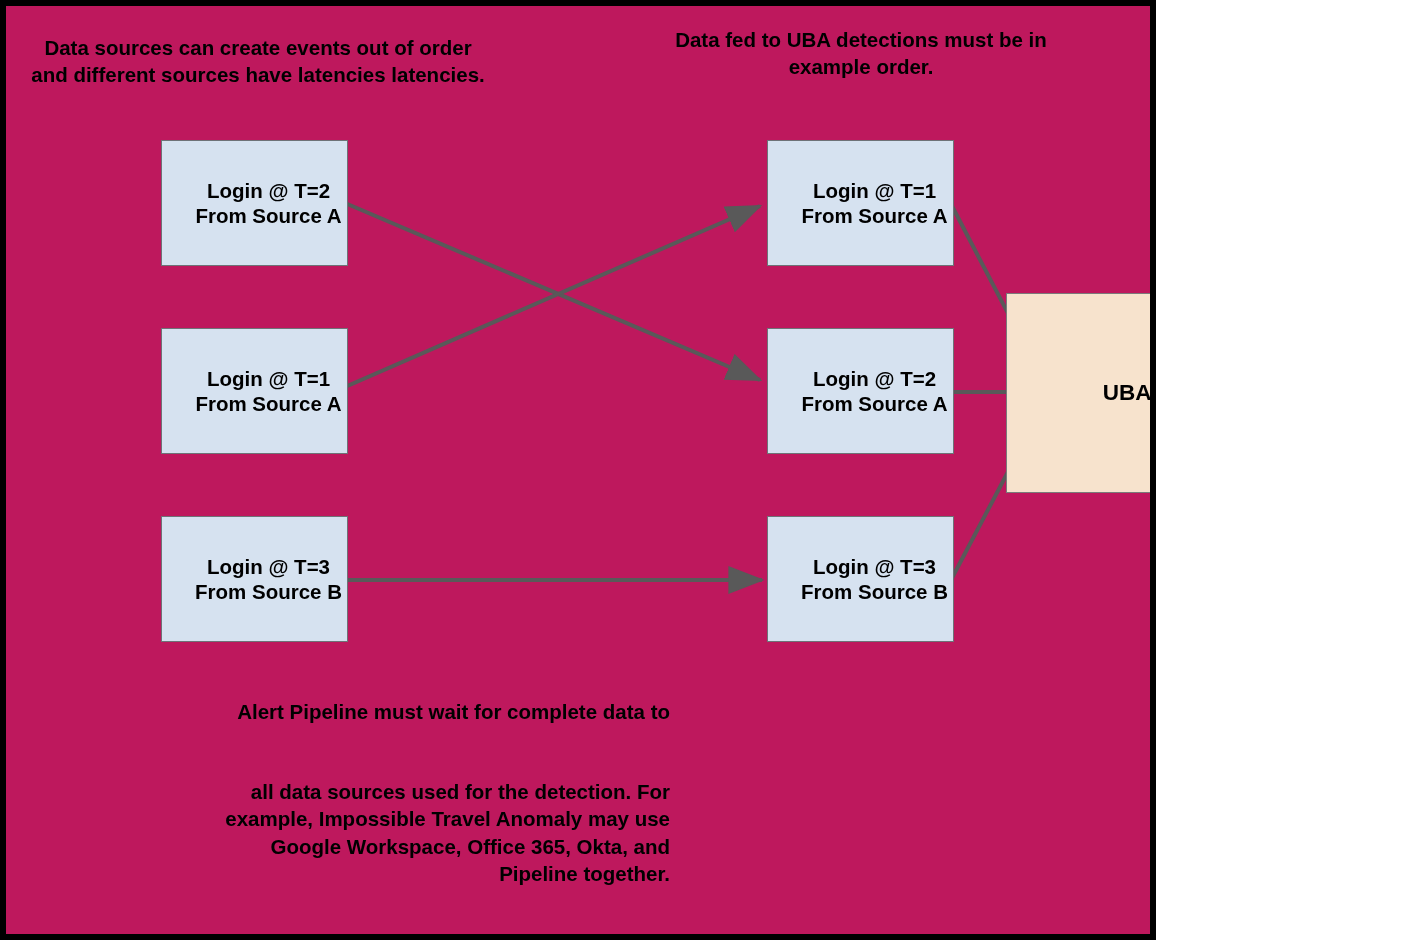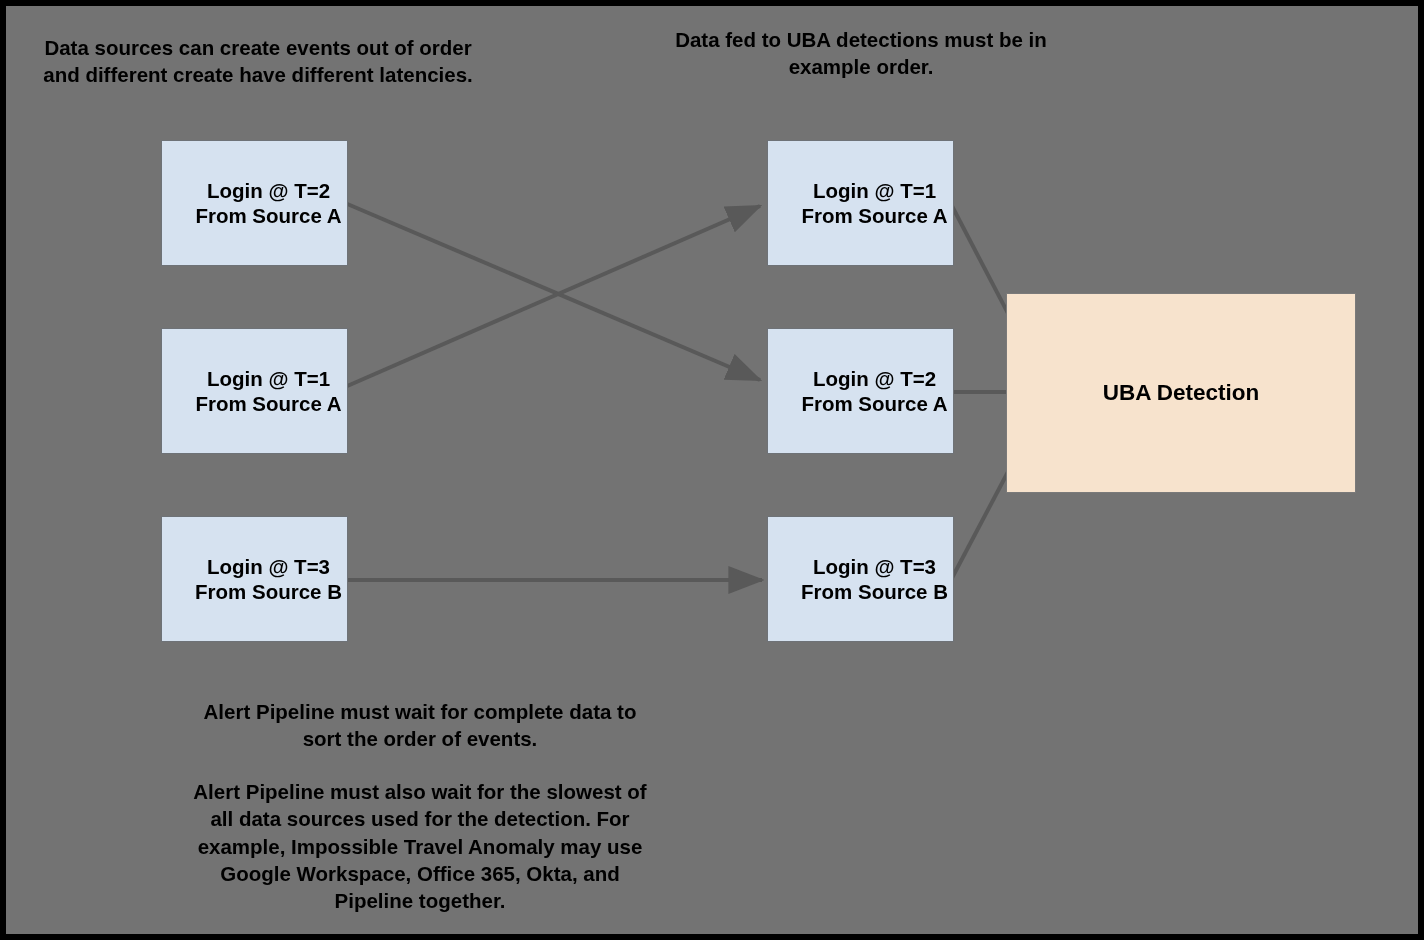--- a/index.html
+++ b/index.html
@@ -5,23 +5,23 @@
   html, body {
     margin: 0;
     padding: 0;
     background: #ffffff;
   }
   body {
     font-family: "Liberation Sans", sans-serif;
   }
   #canvas {
     position: relative;
-    width: 1424px;
+    width: 1156px;
     height: 940px;
-    background: #737373;
+    background: #be185d;
     box-sizing: border-box;
     border: 6px solid #000000;
     overflow: hidden;
   }
   .svg-layer {
     position: absolute;
     left: 0;
     top: 0;
     width: 1412px;
     height: 928px;
@@ -60,21 +60,21 @@
     font-size: 20.5px;
     line-height: 1.33;
     text-align: center;
   }
   .note {
     position: absolute;
     font-weight: bold;
     color: #000000;
     font-size: 20.5px;
     line-height: 1.33;
-    text-align: center;
+    text-align: right;
   }
 </style>
 </head>
 <body>
 
 <div id="canvas">
 
   <svg class="svg-layer" viewBox="0 0 1412 928">
     <defs>
       <marker id="arrowhead" markerWidth="9" markerHeight="7" refX="8.4" refY="3.5" orient="auto" markerUnits="strokeWidth">
@@ -90,21 +90,21 @@
 
     <line x1="946" y1="200" x2="1042" y2="384" stroke="#595959" stroke-width="4" marker-end="url(#arrowhead)"></line>
 
     <line x1="946" y1="386" x2="1042" y2="386" stroke="#595959" stroke-width="4" marker-end="url(#arrowhead)"></line>
 
     <line x1="946" y1="572" x2="1042" y2="390" stroke="#595959" stroke-width="4" marker-end="url(#arrowhead)"></line>
   </svg>
 
   <div class="caption" style="left:22px; top:28px; width:460px;">
     <div>Data sources can create events out of order</div>
-    <div>and different create have different latencies.</div>
+    <div>and different sources have latencies latencies.</div>
   </div>
 
   <div class="caption" style="left:655px; top:20px; width:400px;">
     <div>Data fed to UBA detections must be in</div>
     <div>example order.</div>
   </div>
 
   <div class="node node-event" style="left:155px; top:134px;">
     <div>
       <div>Login @ T=2</div>
@@ -146,24 +146,22 @@
       <div>From Source B</div>
     </div>
   </div>
 
   <div class="node node-detection" style="left:1000px; top:287px;">
     <div>UBA Detection</div>
   </div>
 
   <div class="note" style="left:164px; top:692px; width:500px;">
     <div>Alert Pipeline must wait for complete data to</div>
-    <div>sort the order of events.</div>
   </div>
 
   <div class="note" style="left:164px; top:772px; width:500px;">
-    <div>Alert Pipeline must also wait for the slowest of</div>
     <div>all data sources used for the detection. For</div>
     <div>example, Impossible Travel Anomaly may use</div>
     <div>Google Workspace, Office 365, Okta, and</div>
     <div>Pipeline together.</div>
   </div>
 
 </div>
 
 </body></html>

